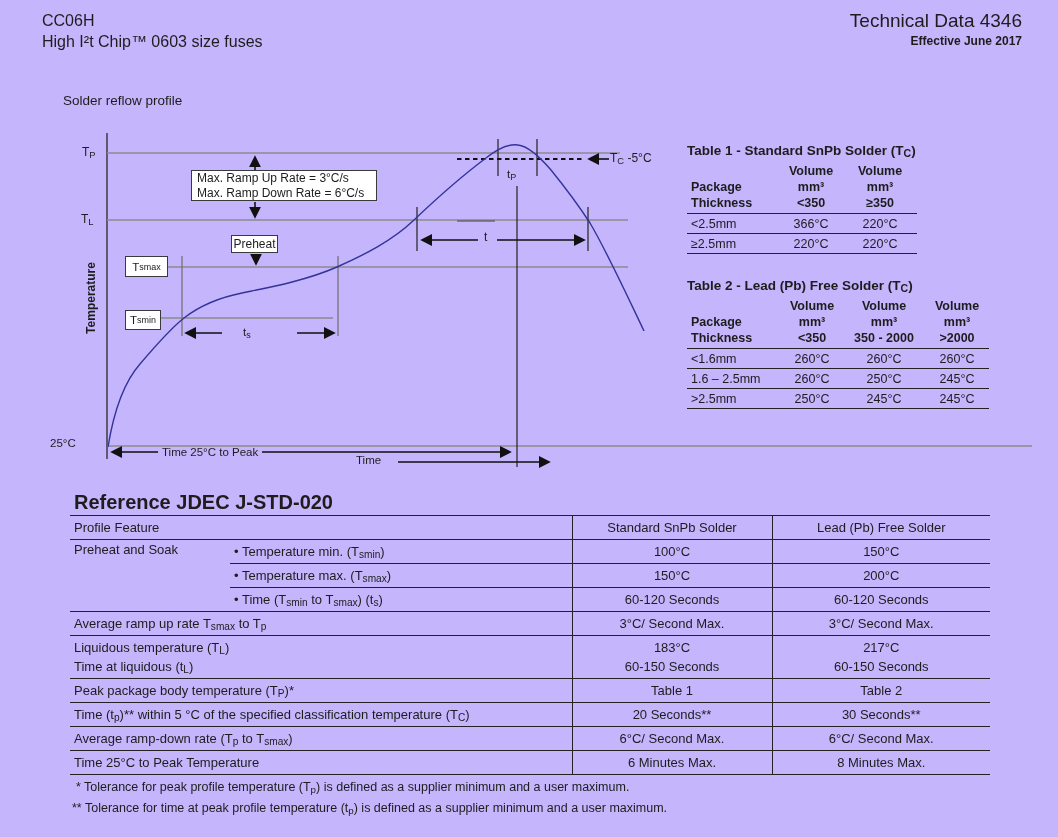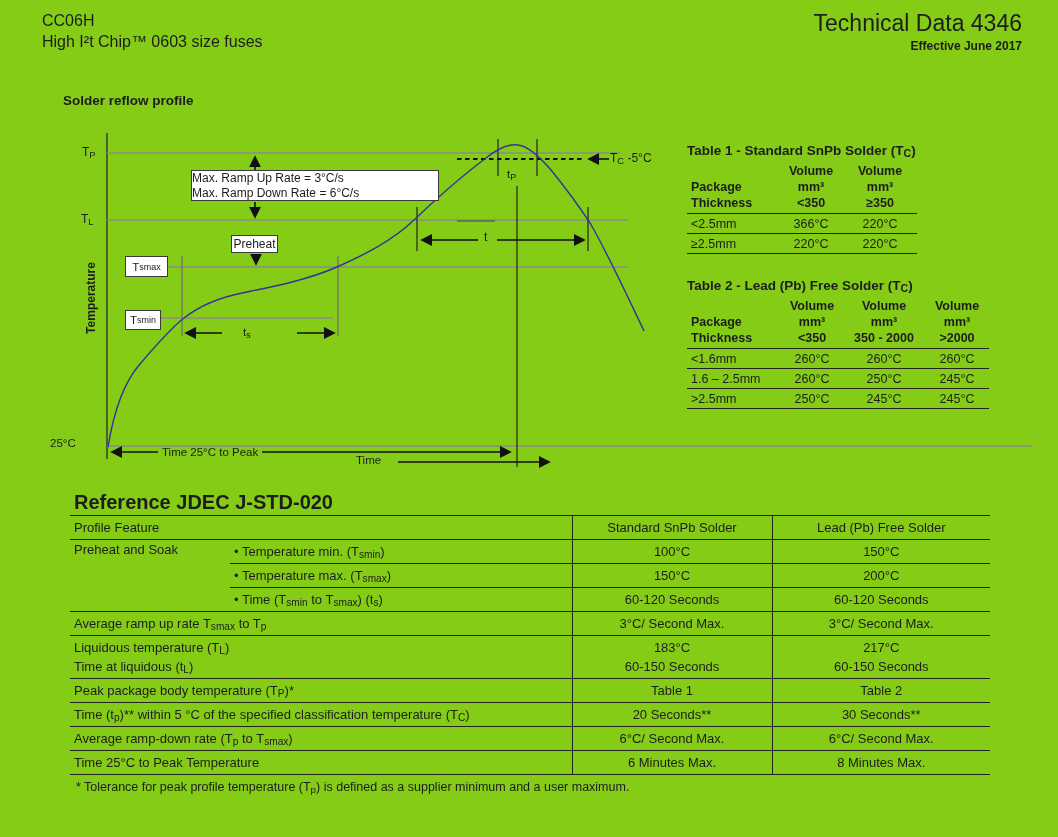--- a/index.html
+++ b/index.html
@@ -1,25 +1,25 @@
 <!DOCTYPE html>
 <html style="--curve-color: #333399;"><head>
 <meta charset="utf-8">
 <style>
   html,body{margin:0;padding:0;background:#fff;}
-  #page{position:relative;width:1058px;height:837px;background:#84cc16;overflow:hidden;
+  #page{position:relative;width:1058px;height:837px;background:#c4b5fd;overflow:hidden;
         font-family:"Liberation Sans", sans-serif;color:#1d1d1d;}
   .abs{position:absolute;}
   sub{font-size:78%;vertical-align:-0.22em;line-height:0;}
 
   
   .prod{font-size:16px;line-height:21px;}
-  .docttl{font-size:23px;text-align:right;}
+  .docttl{font-size:19px;text-align:right;}
   .effdate{font-size:12px;font-weight:bold;text-align:right;margin-top:2px;}
-  .secttl{font-size:13.5px;font-weight:bold;text-align:right;}
+  .secttl{font-size:13.5px;font-weight:normal;text-align:right;}
 
   
   .cl{font-size:11.5px;white-space:nowrap;}
   .cl12{font-size:12px;white-space:nowrap;}
   .box{border:1px solid #3a3a3a;background:#fff;box-sizing:border-box;}
   .ctr{display:flex;align-items:center;justify-content:center;}
   .ylab{font-size:12px;font-weight:bold;transform:rotate(-90deg);transform-origin:0 0;
         width:140px;text-align:center;}
 
   
@@ -108,21 +108,21 @@
              C364,255 392,241 414,220 C436,199 462,176 486,158
              C500,147 511,144 518,145 C527,146 539,156 551,170
              C564,186 577,203 590,223 C606,250 624,289 644,331" fill="none" stroke="var(--curve-color,#333399)" stroke-width="1.4"></path>
   </svg>
 
   <div class="abs cl12" style="left:82px;top:145px;">T<sub>P</sub></div>
   <div class="abs cl12" style="left:81px;top:212px;">T<sub>L</sub></div>
   <div class="abs ylab" style="left:84px;top:368px;">Temperature</div>
   <div class="abs cl" style="left:50px;top:437px;">25°C</div>
 
-  <div class="abs box" style="left:191px;top:170px;width:248px;height:31px;font-size:12px;line-height:15px;">
+  <div class="abs box" style="left:191px;top:170px;width:186px;height:31px;padding-left:5px;font-size:12px;line-height:15px;">
     <div>Max. Ramp Up Rate = 3°C/s</div>
     <div>Max. Ramp Down Rate = 6°C/s</div>
   </div>
 
   <div class="abs box ctr cl12" style="left:231px;top:235px;width:47px;height:18px;">Preheat</div>
   <div class="abs box ctr cl" style="left:125px;top:256px;width:43px;height:21px;">T<sub>smax</sub></div>
   <div class="abs box ctr cl" style="left:125px;top:310px;width:36px;height:20px;">T<sub>smin</sub></div>
 
   <div class="abs cl12" style="left:610px;top:151px;">T<sub>C</sub> -5°C</div>
   <div class="abs cl" style="left:507px;top:168px;">t<sub>P</sub></div>
@@ -273,14 +273,15 @@
       <tr>
         <td colspan="2" class="f">Time 25°C to Peak Temperature</td>
         <td class="v">6 Minutes Max.</td>
         <td class="v">8 Minutes Max.</td>
       </tr>
     </tbody>
       </table>
   </div>
 
   <div class="abs fnote" style="left:76px;top:780px;">* Tolerance for peak profile temperature (T<sub>p</sub>) is defined as a supplier minimum and a user maximum.</div>
+  <div class="abs fnote" style="left:72px;top:801px;">** Tolerance for time at peak profile temperature (t<sub>p</sub>) is defined as a supplier minimum and a user maximum.</div>
 
 </div>
 
 </body></html>

